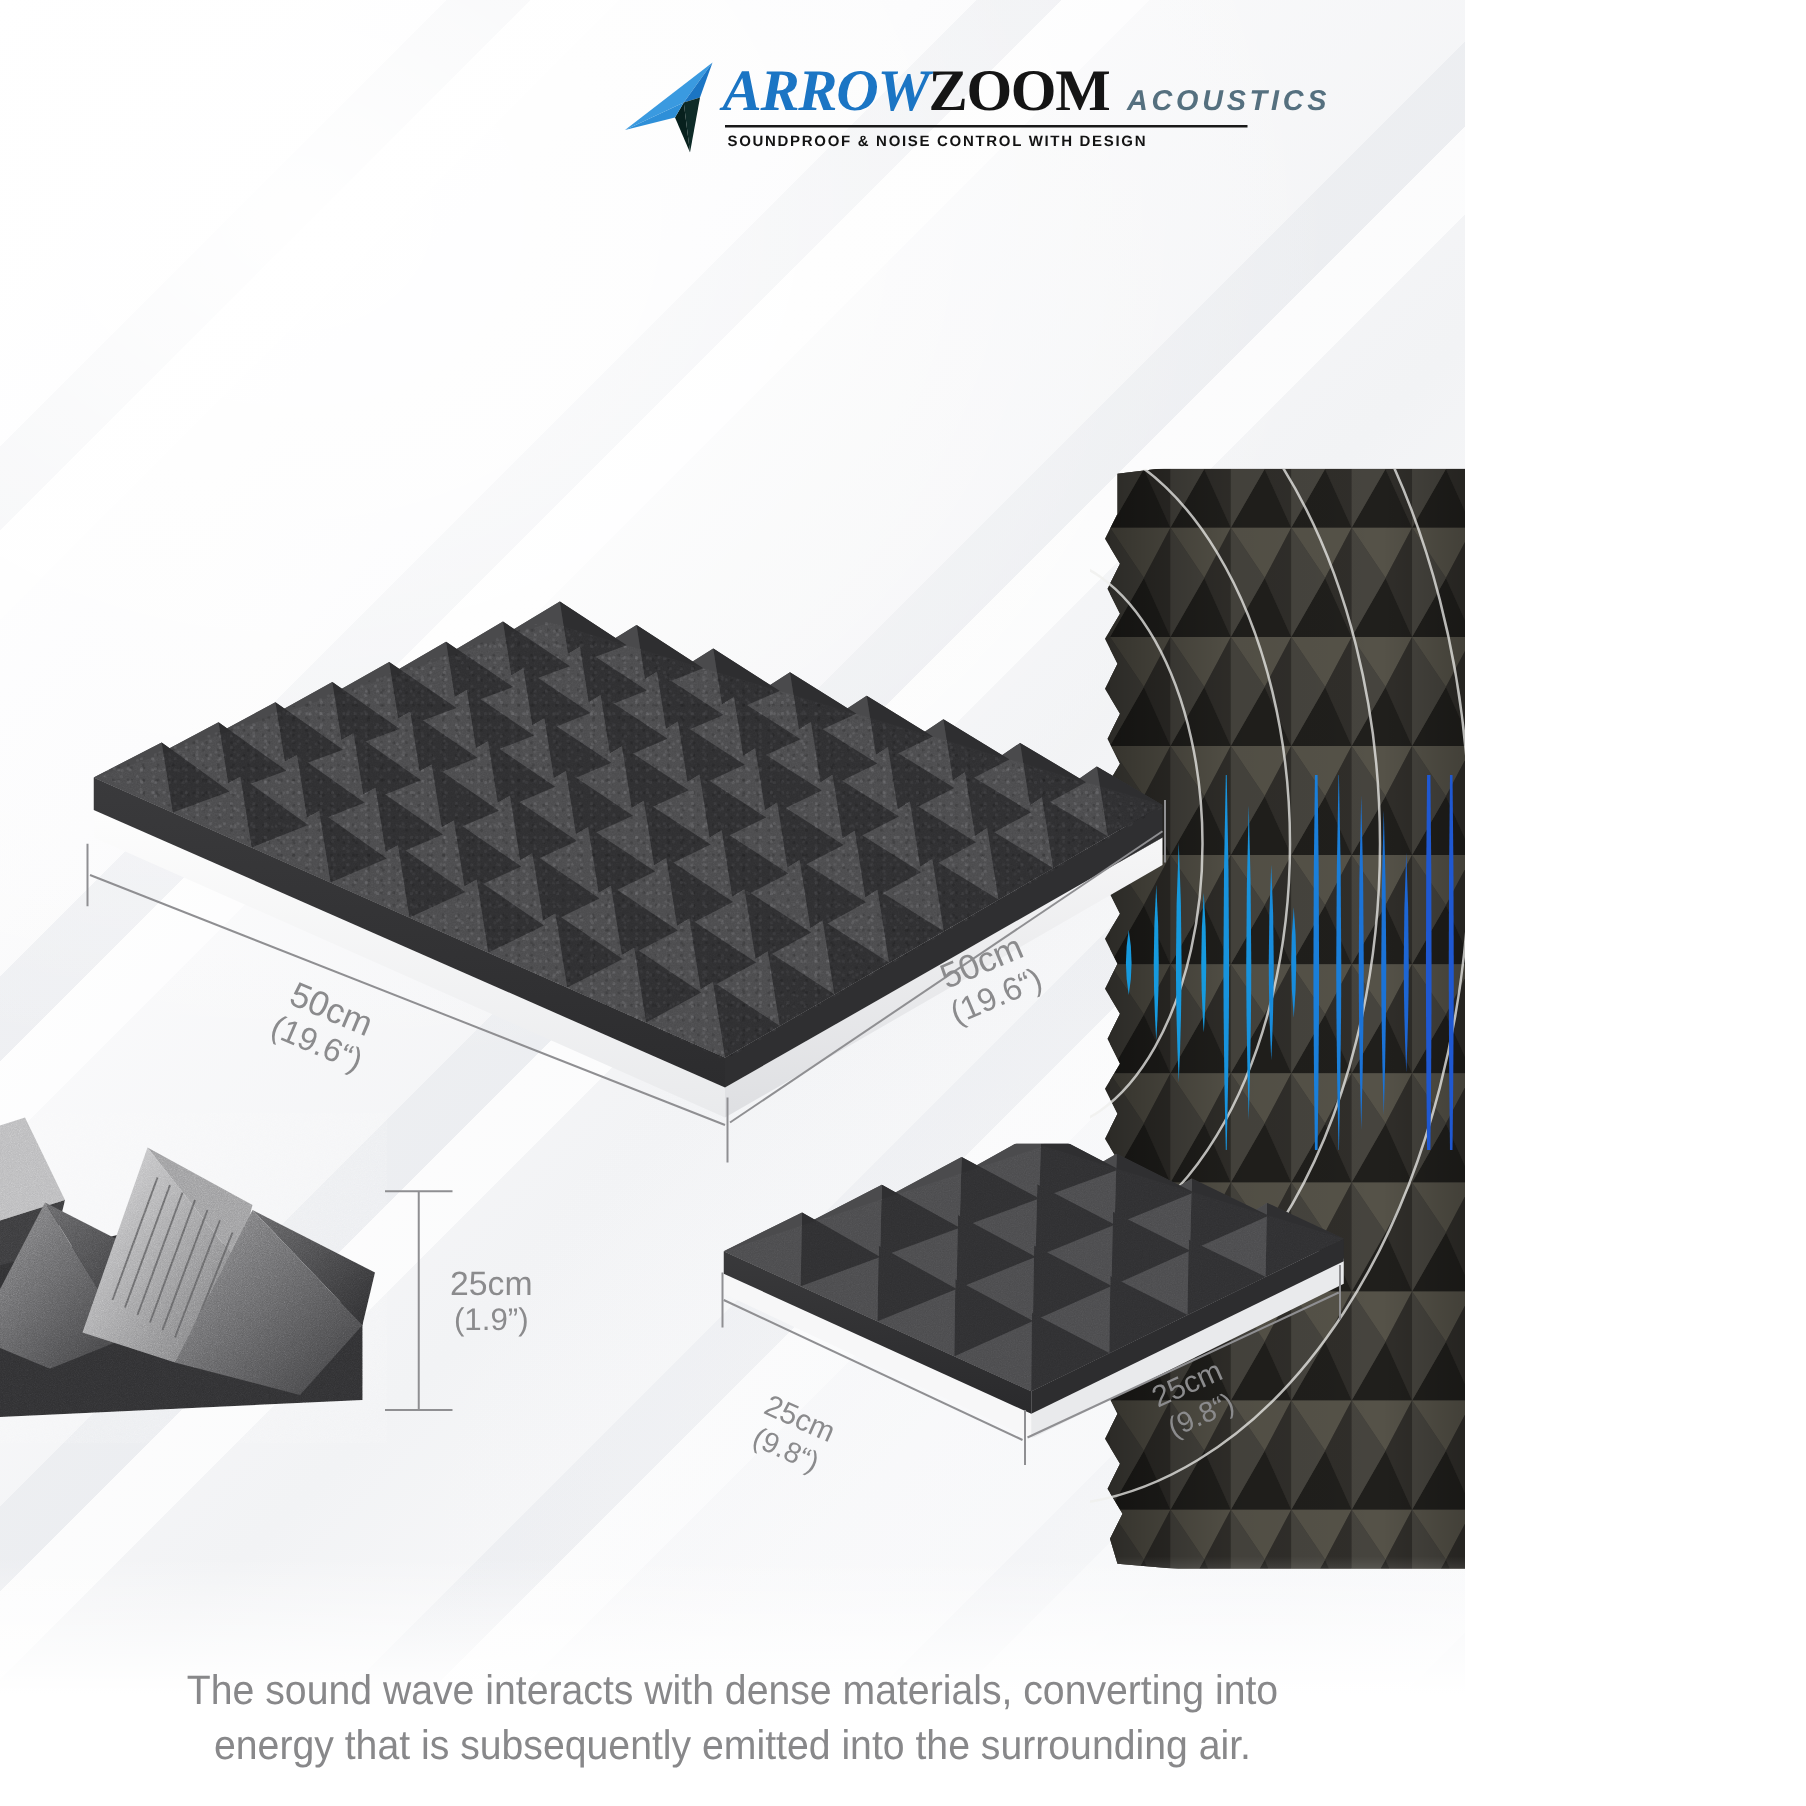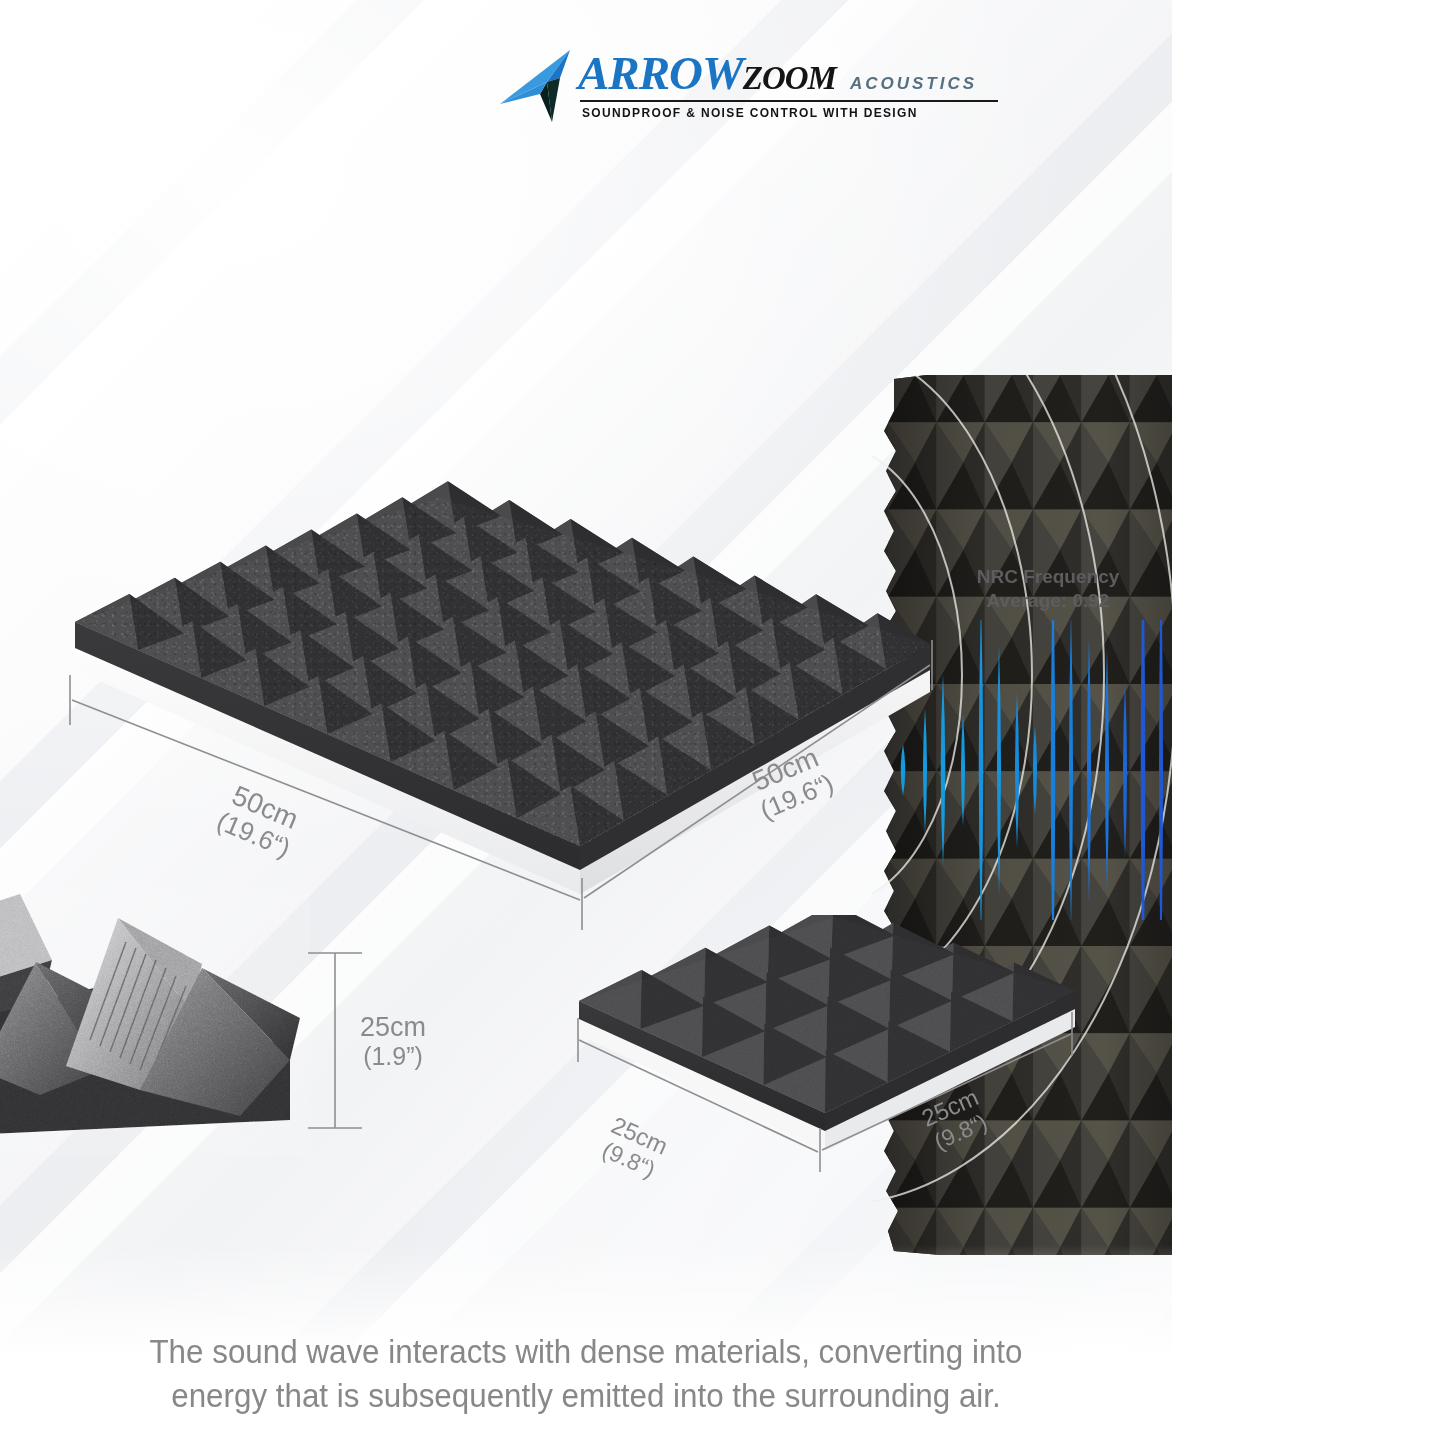--- a/index.html
+++ b/index.html
@@ -58,29 +58,29 @@
     display:flex;align-items:baseline;
   }
   .logo-arrow{
     font-family:"Liberation Serif", serif;
     font-style:italic;font-weight:bold;
     font-size:47px;letter-spacing:-1px;color:#1b75c4;
     line-height:1;
   }
   .logo-zoom{
     font-family:"Liberation Serif", serif;
-    font-style:italic;font-weight:bold;
-    font-size:33px;letter-spacing:-1px;color:#151515;
+    font-weight:bold;
+    font-size:47px;letter-spacing:-1px;color:#151515;
     line-height:1;
   }
   .logo-acoustics{
     margin-left:14px;
     font-family:"Liberation Sans", sans-serif;
     font-style:italic;font-weight:bold;
-    font-size:17px;letter-spacing:3px;color:#55707f;
+    font-size:23px;letter-spacing:3px;color:#55707f;
   }
   .logo-rule{
     position:absolute;left:80px;top:56px;width:418px;height:2px;background:#191919;
   }
   .logo-tag{
     position:absolute;left:82px;top:62px;
     font-family:"Liberation Sans", sans-serif;
     font-weight:bold;font-size:12px;letter-spacing:1.35px;color:#131313;
     white-space:nowrap;
   }
@@ -1043,24 +1043,20 @@
     <div class="logo-wordrow">
       <span class="logo-arrow">ARROW</span>
       <span class="logo-zoom">ZOOM</span>
       <span class="logo-acoustics">ACOUSTICS</span>
     </div>
     <div class="logo-rule"></div>
     <div class="logo-tag">SOUNDPROOF &amp; NOISE CONTROL WITH DESIGN</div>
   </div>
 
 
-  <div class="nrc">
-    <div>NRC Frequency</div>
-    <div>Average: 0.92</div>
-  </div>
 
   <div class="dim" id="dim-big-left">
     <span class="cm">50cm</span>
     <span class="inch">(19.6“)</span>
   </div>
   <div class="dim" id="dim-big-right">
     <span class="cm">50cm</span>
     <span class="inch">(19.6“)</span>
   </div>
   <div class="dim" id="dim-height">

